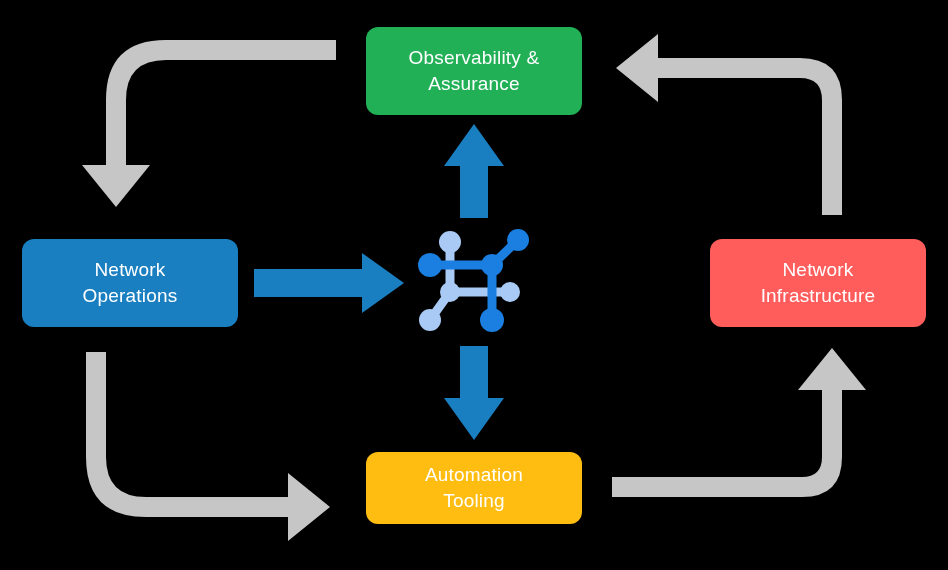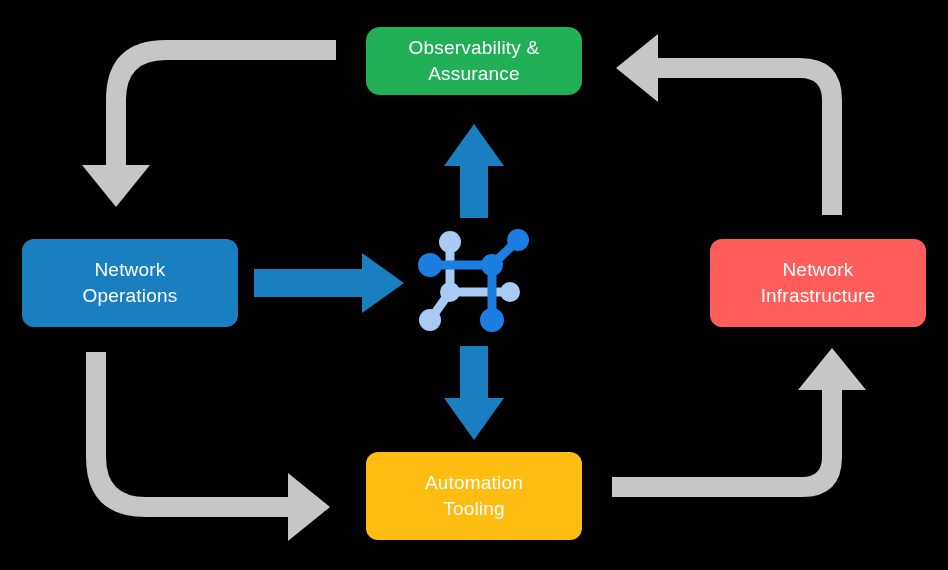--- a/index.html
+++ b/index.html
@@ -27,30 +27,30 @@
     color: #ffffff;
     font-size: 19px;
     line-height: 1.35;
     font-weight: 400;
     letter-spacing: 0.2px;
     box-sizing: border-box;
     padding: 4px 10px;
     white-space: pre-line;
   }
   #box-observability {
-    left: 366px; top: 27px; width: 216px; height: 68px; border-radius: 14px;
+    left: 366px; top: 27px; width: 216px; height: 88px;
   }
   #box-network-operations {
     left: 22px; top: 239px; width: 216px; height: 88px;
   }
   #box-network-infrastructure {
     left: 710px; top: 239px; width: 216px; height: 88px;
   }
   #box-automation-tooling {
-    left: 366px; top: 452px; width: 216px; height: 88px;
+    left: 366px; top: 452px; width: 216px; height: 72px;
   }
   .arrow-layer {
     position: absolute;
     left: 0; top: 0;
     width: 948px;
     height: 570px;
     pointer-events: none;
   }
   .center-icon {
     position: absolute;

